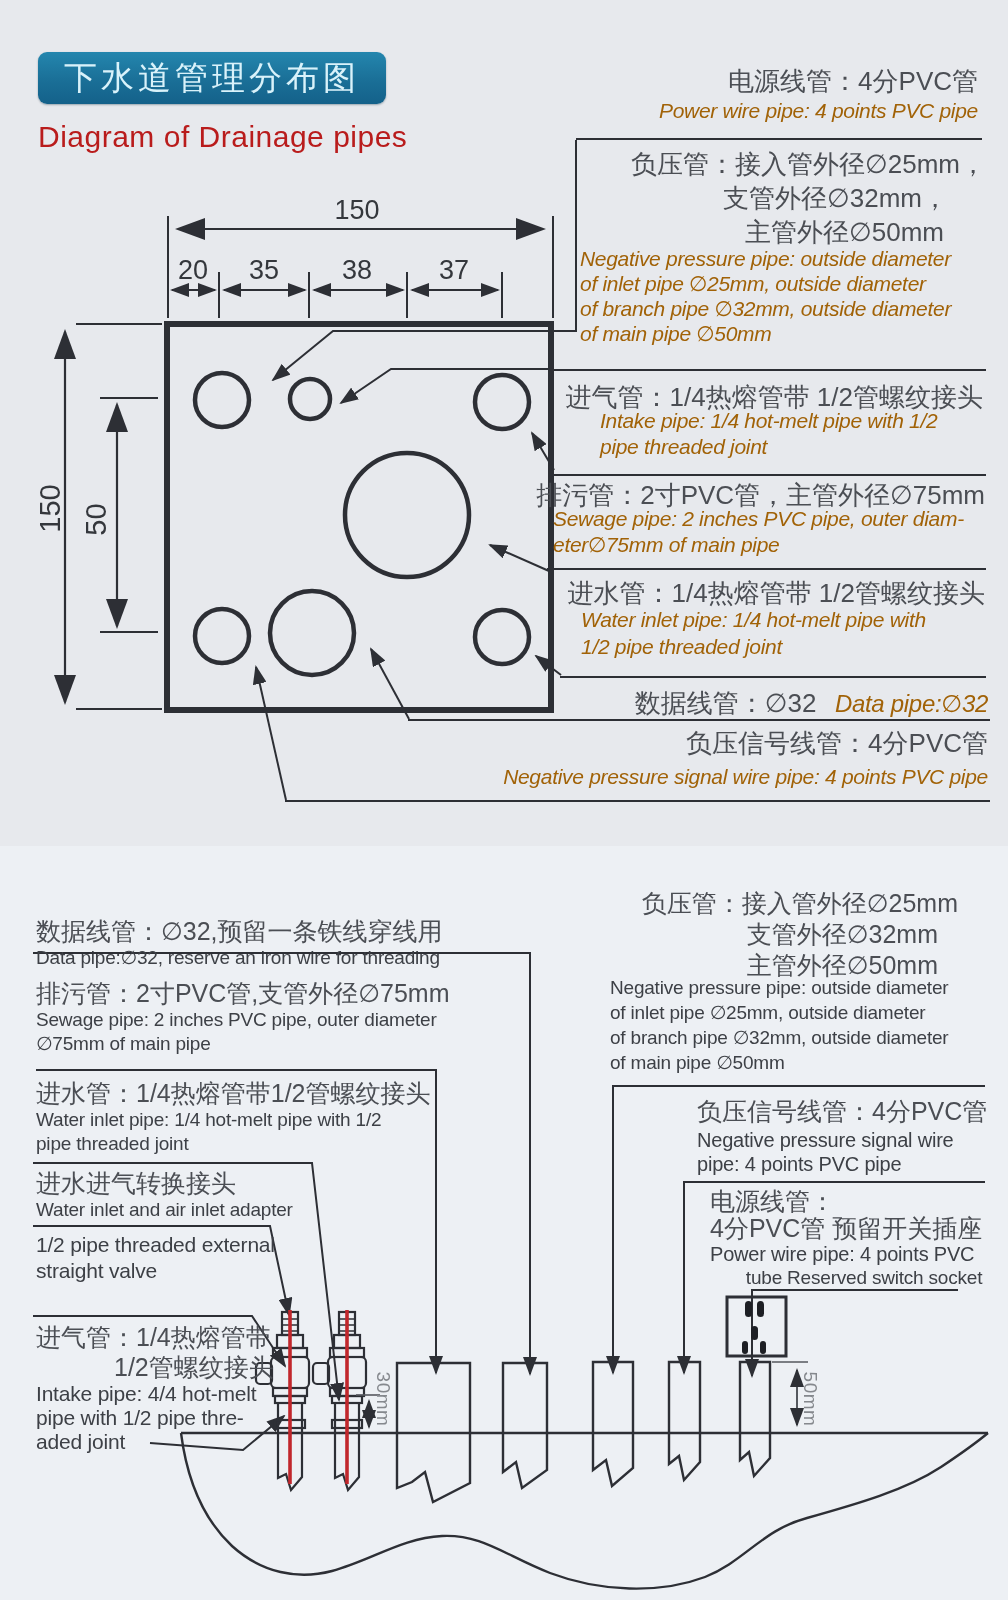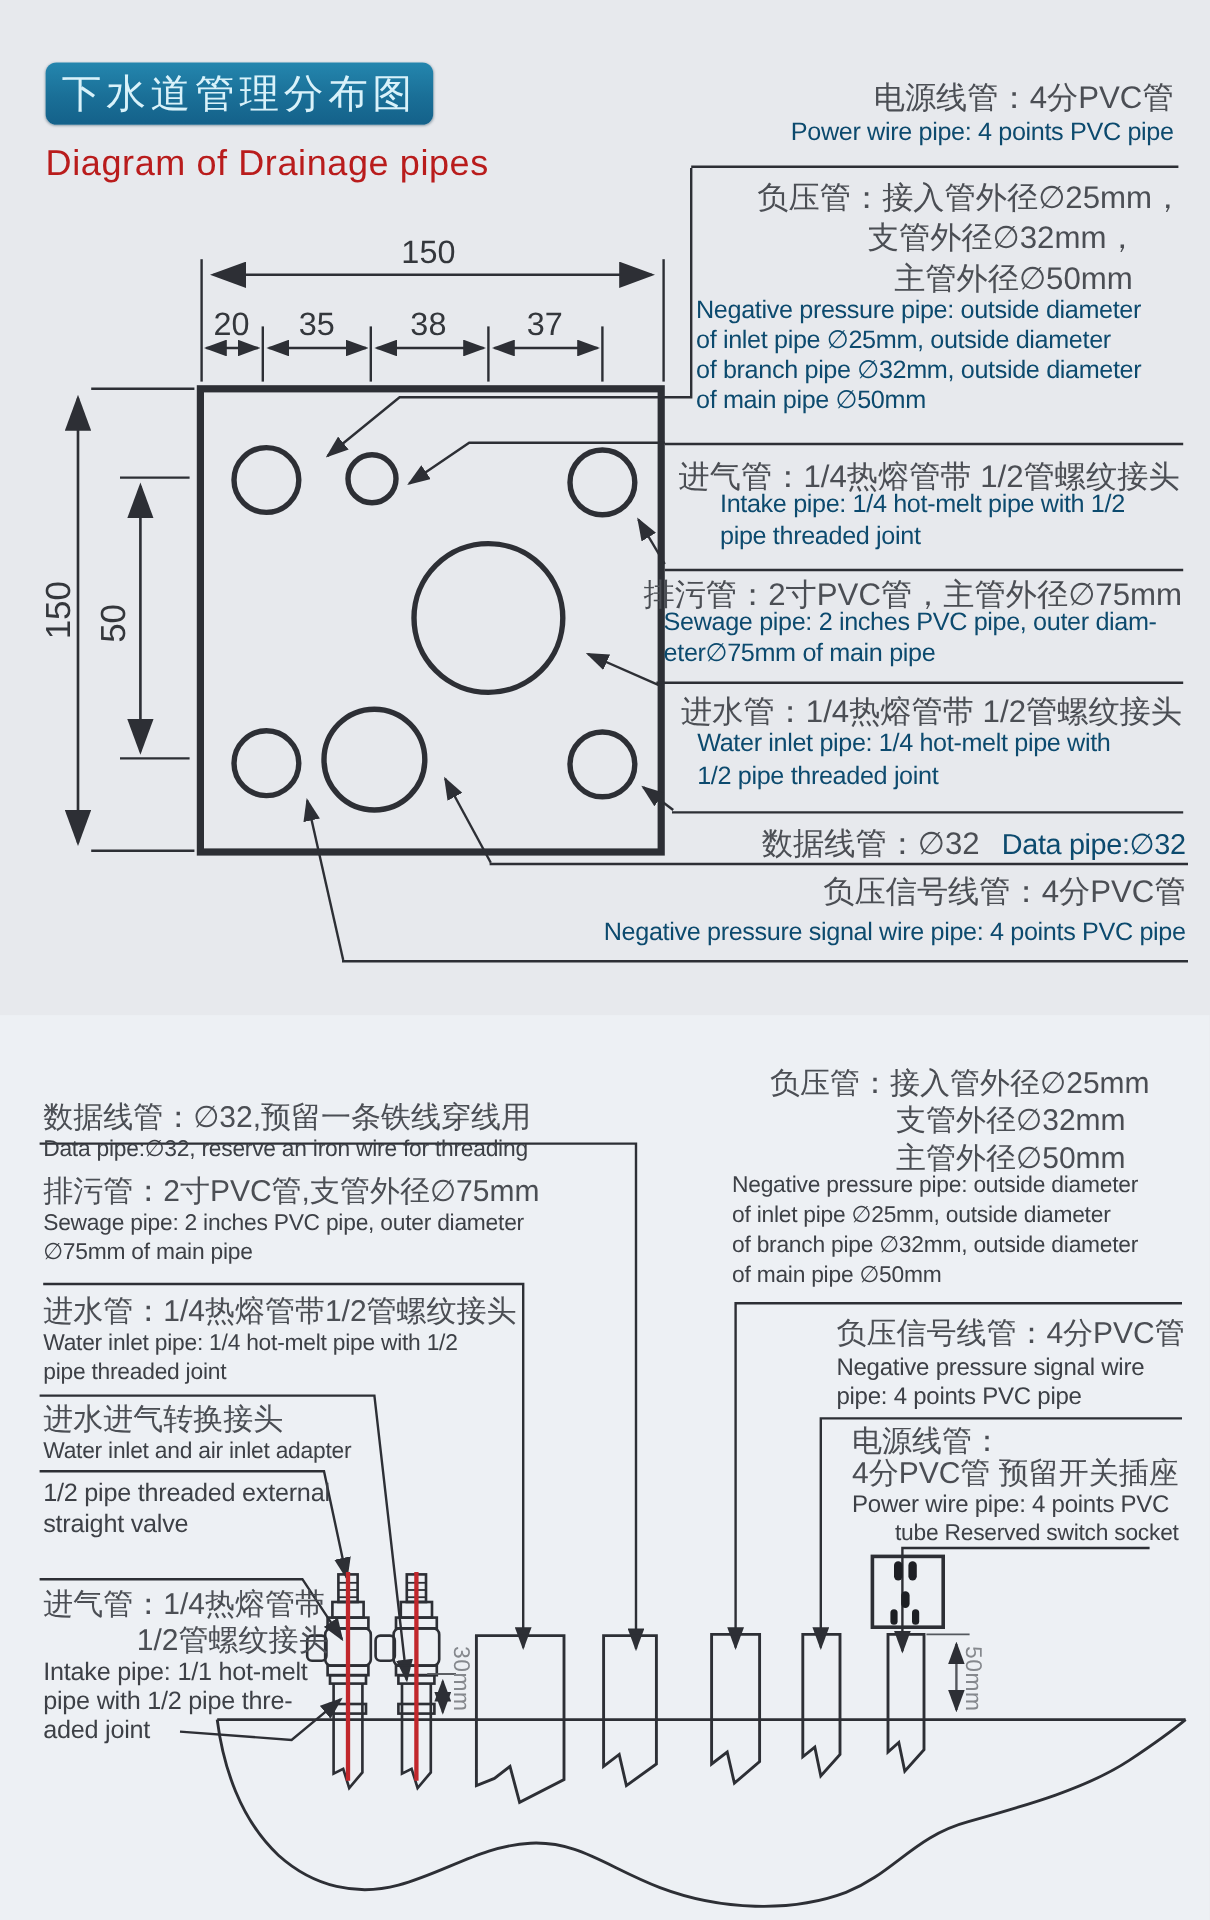--- a/index.html
+++ b/index.html
@@ -6,31 +6,31 @@
   body{
     width:1008px;height:1600px;position:relative;overflow:hidden;
     background:#e7e9ed;
     font-family:"Liberation Sans","DejaVu Sans",sans-serif;
     color:#3d4046;
   }
   .abs{position:absolute;}
   .noselect{user-select:none;}
   #bottom-bg{left:0;top:846px;width:1008px;height:754px;background:#edf0f4;}
   #title-box{
-    left:38px;top:52px;width:323px;height:52px;border-radius:9px;
+    left:38px;top:52px;width:348px;height:52px;border-radius:9px;
     background:linear-gradient(180deg,#2486ae 0%,#1a6f97 55%,#14618a 100%);
     box-shadow:0 1px 2px rgba(0,40,60,.35);
     display:flex;align-items:center;justify-content:center;
   }
   #title-box .t{font-size:33px;letter-spacing:4px;color:#d9f2fa;}
   #subtitle{left:38px;top:120px;font-size:30px;color:#b91c1c;letter-spacing:.5px;}
   svg{position:absolute;left:0;top:0;}
   
   .cn{font-size:26px;color:#4b4e54;line-height:34px;white-space:nowrap;}
-  .en{font-size:21px;color:#0c4a6e;line-height:25px;letter-spacing:-.3px;white-space:nowrap;}
+  .en{font-size:21px;color:#a16207;line-height:25px;letter-spacing:-.3px;white-space:nowrap;font-style:italic;}
   .cnB{font-size:25px;color:#4b4e54;line-height:30px;white-space:nowrap;}
   .enB{font-size:19px;color:#3d4046;line-height:24px;letter-spacing:-.2px;white-space:nowrap;}
   .ra{text-align:right;}
   .dimnum{font-size:27px;color:#34373c;text-align:center;}
   .dimrot{font-size:29px;color:#34373c;text-align:center;transform:rotate(-90deg);}
   .dimgray{font-size:19px;color:#85888d;text-align:center;transform:rotate(90deg);letter-spacing:.5px;}
 </style>
 </head>
 <body>
 
@@ -267,21 +267,21 @@
 </div>
 
 <div class="abs" style="left:36px;top:1232px;">
   <div class="enB" style="font-size:21px;line-height:26px;">1/2 pipe threaded external</div>
   <div class="enB" style="font-size:21px;line-height:26px;">straight valve</div>
 </div>
 
 <div class="abs" style="left:36px;top:1322px;">
   <div class="cnB">进气管：1/4热熔管带</div>
   <div class="cnB" style="padding-left:78px;">1/2管螺纹接头</div>
-  <div class="enB" style="font-size:21px;line-height:24px;">Intake pipe: 1/1 hot-melt</div>
+  <div class="enB" style="font-size:21px;line-height:24px;">Intake pipe: 4/4 hot-melt</div>
   <div class="enB" style="font-size:21px;line-height:24px;">pipe with 1/2 pipe thre-</div>
   <div class="enB" style="font-size:21px;line-height:24px;">aded joint</div>
 </div>
 
 <div class="abs ra" style="right:50px;top:888px;">
   <div class="cnB" style="line-height:31px;">负压管：接入管外径∅25mm</div>
   <div class="cnB" style="line-height:31px;padding-right:20px;">支管外径∅32mm</div>
   <div class="cnB" style="line-height:31px;padding-right:20px;">主管外径∅50mm</div>
 </div>
 <div class="abs" style="left:610px;top:975px;">

